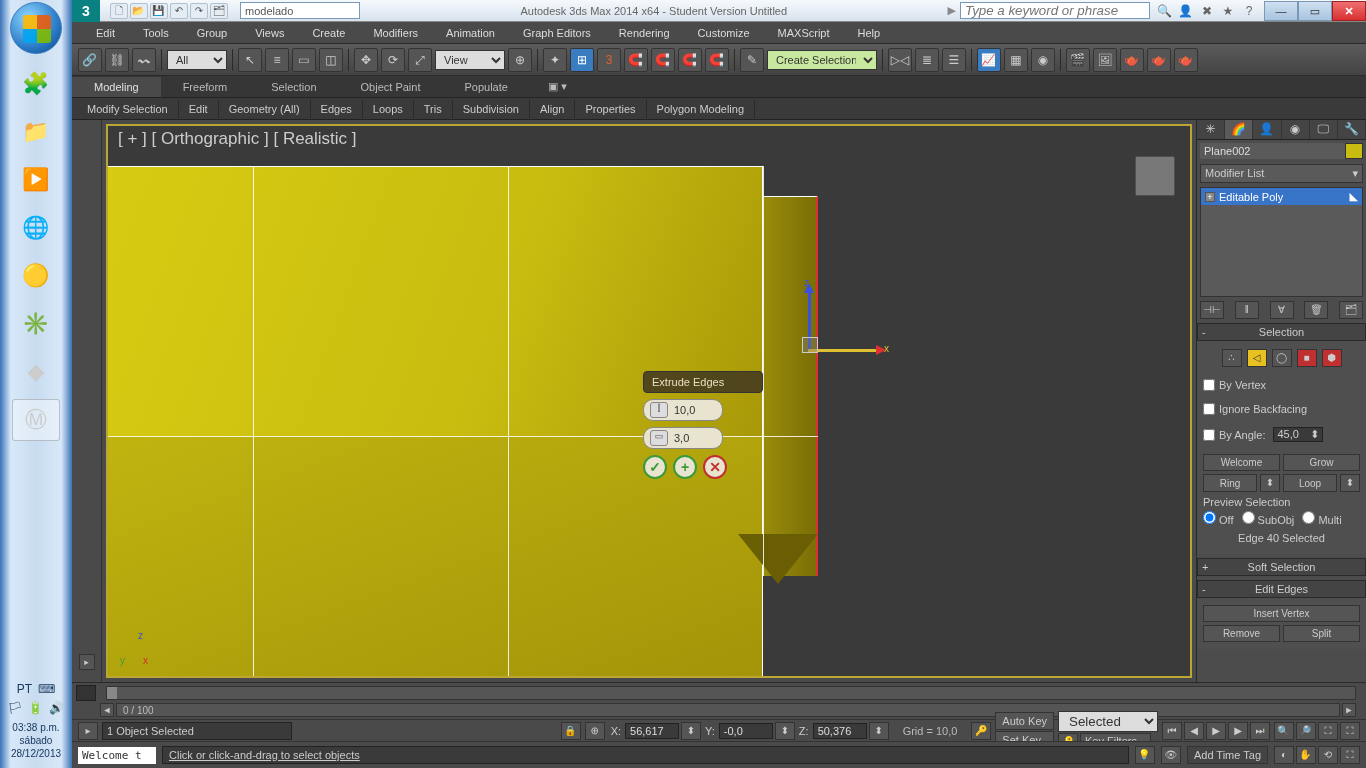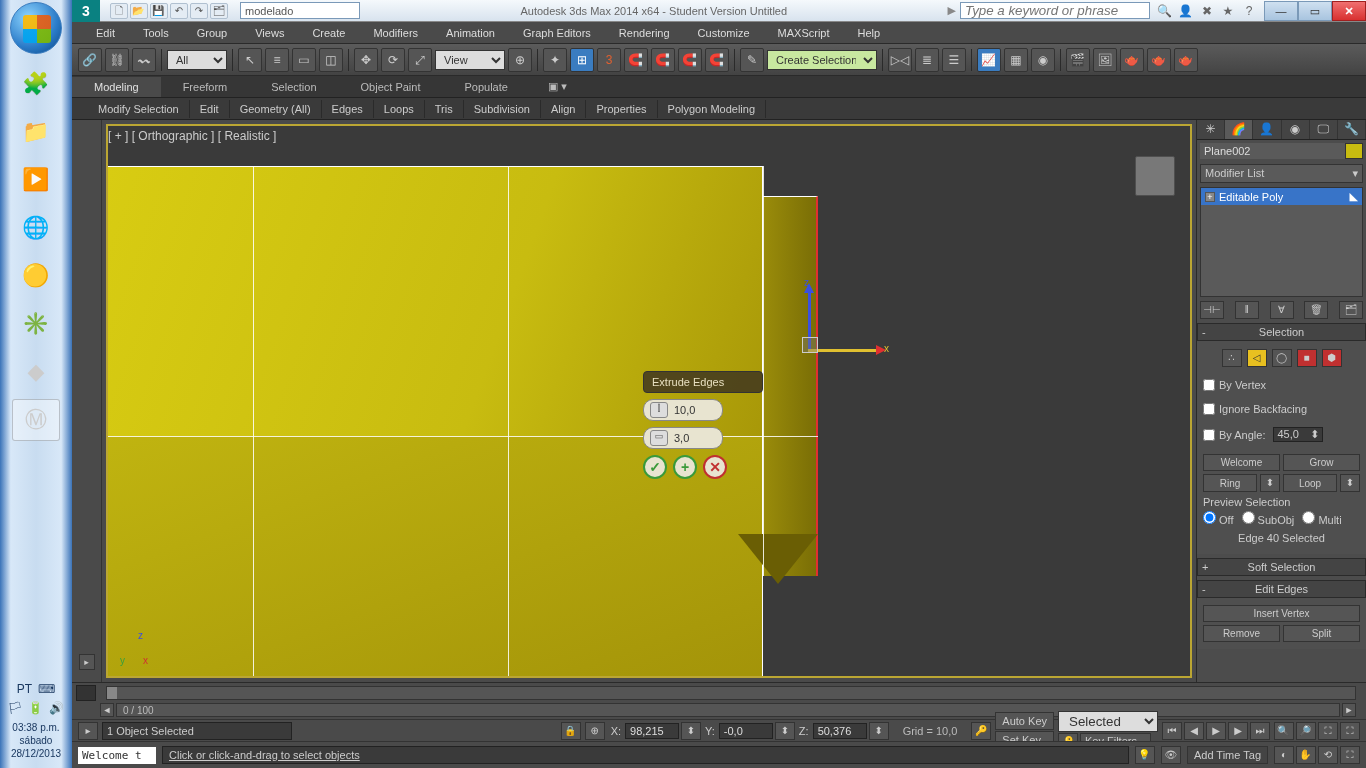--- a/index.html
+++ b/index.html
@@ -43,31 +43,31 @@
 .tb-sep { width:1px; height:22px; background:#2a2a2a; margin:0 2px; }
 .tb-btn.blue { background:#3a7cc0; color:#fff; }
 
 
 .ribbon-tabs { height:22px; background:#363636; display:flex; align-items:center; border-bottom:1px solid #222; }
 .ribbon-tabs span { padding:4px 22px; color:#bbb; font-size:11px; }
 .ribbon-tabs span.active { background:#4a4a4a; color:#e0e0e0; }
 .ribbon-tabs .min { margin-left:10px; padding:2px 8px; }
 
 
-.subribbon { height:22px; background:#3a3a3a; display:flex; align-items:center; border-bottom:1px solid #222; padding:0 16px; gap:0; }
+.subribbon { height:22px; background:#3a3a3a; display:flex; align-items:center; border-bottom:1px solid #222; padding:0 5px; gap:0; }
 .subribbon span { padding:3px 10px; color:#ccc; font-size:11px; border-right:1px solid #2a2a2a; }
 
 
 .workspace { flex:1; display:flex; position:relative; background:#4a4a4a; }
 .ws-leftgutter { width:30px; background:#4a4a4a; border-right:1px solid #333; display:flex; flex-direction:column; justify-content:flex-end; align-items:center; padding-bottom:10px; }
 .ws-leftgutter div { width:16px; height:16px; background:#555; border:1px solid #333; margin:2px 0; font-size:9px; text-align:center; line-height:14px; }
 
 .viewport-wrap { flex:1; position:relative; background:#3d3d3d; margin:4px; }
 .viewport { position:absolute; inset:0; border:2px solid #bba633; background:#3a3a3a; overflow:hidden; }
-.vp-label { position:absolute; left:0; top:3px; color:#ccc; font-size:12px; }
+.vp-label { position:absolute; left:10px; top:3px; color:#ccc; font-size:17px; }
 .vp-cube { position:absolute; right:15px; top:30px; width:40px; height:40px; background:#888; border:1px solid #555; transform:rotate(0deg); opacity:.8; border-radius:2px; }
 
 
 .geom { position:absolute; left:0; top:40px; width:710px; height:560px; }
 .poly-main { position:absolute; left:0; top:0; width:655px; height:270px; background:linear-gradient(110deg,#d8cc12 0%,#c8bc10 60%,#a89808 100%); border-top:1px solid #fff; border-right:1px solid #fff; }
 .poly-side { position:absolute; left:655px; top:30px; width:55px; height:380px; background:linear-gradient(to right,#9a8c0a,#7a6e06); border-right:2px solid #e03030; border-top:1px solid #fff; }
 .poly-bot { position:absolute; left:0; top:270px; width:655px; height:300px; background:linear-gradient(160deg,#c0b410,#a09008); border-right:1px solid #fff; }
 .poly-tri { position:absolute; left:630px; top:368px; width:0; height:0; border-left:40px solid transparent; border-right:40px solid transparent; border-top:50px solid #6a5e04; }
 .wire { position:absolute; background:#fff; opacity:.85; }
 .wire.h { height:1px; }
@@ -462,21 +462,21 @@
     </div>
 
     <div class="status-row">
       <div class="tb-mini">▸</div>
       <div class="status-text">1 Object Selected</div>
       <div class="status-spacer"></div>
       <div class="tb-mini" style="color:#e07000">🔒</div>
       <div class="tb-mini">⊕</div>
       <div class="coord-group">
         <span class="lbl">X:</span>
-          <span class="val">98,215</span>
+          <span class="val">56,617</span>
           <span class="tb-mini">⬍</span>
         <span class="lbl">Y:</span>
           <span class="val">-0,0</span>
           <span class="tb-mini">⬍</span>
         <span class="lbl">Z:</span>
           <span class="val">50,376</span>
           <span class="tb-mini">⬍</span>
       </div>
       <div class="grid-txt">Grid = 10,0</div>
       <div class="tb-mini">🔑</div>

